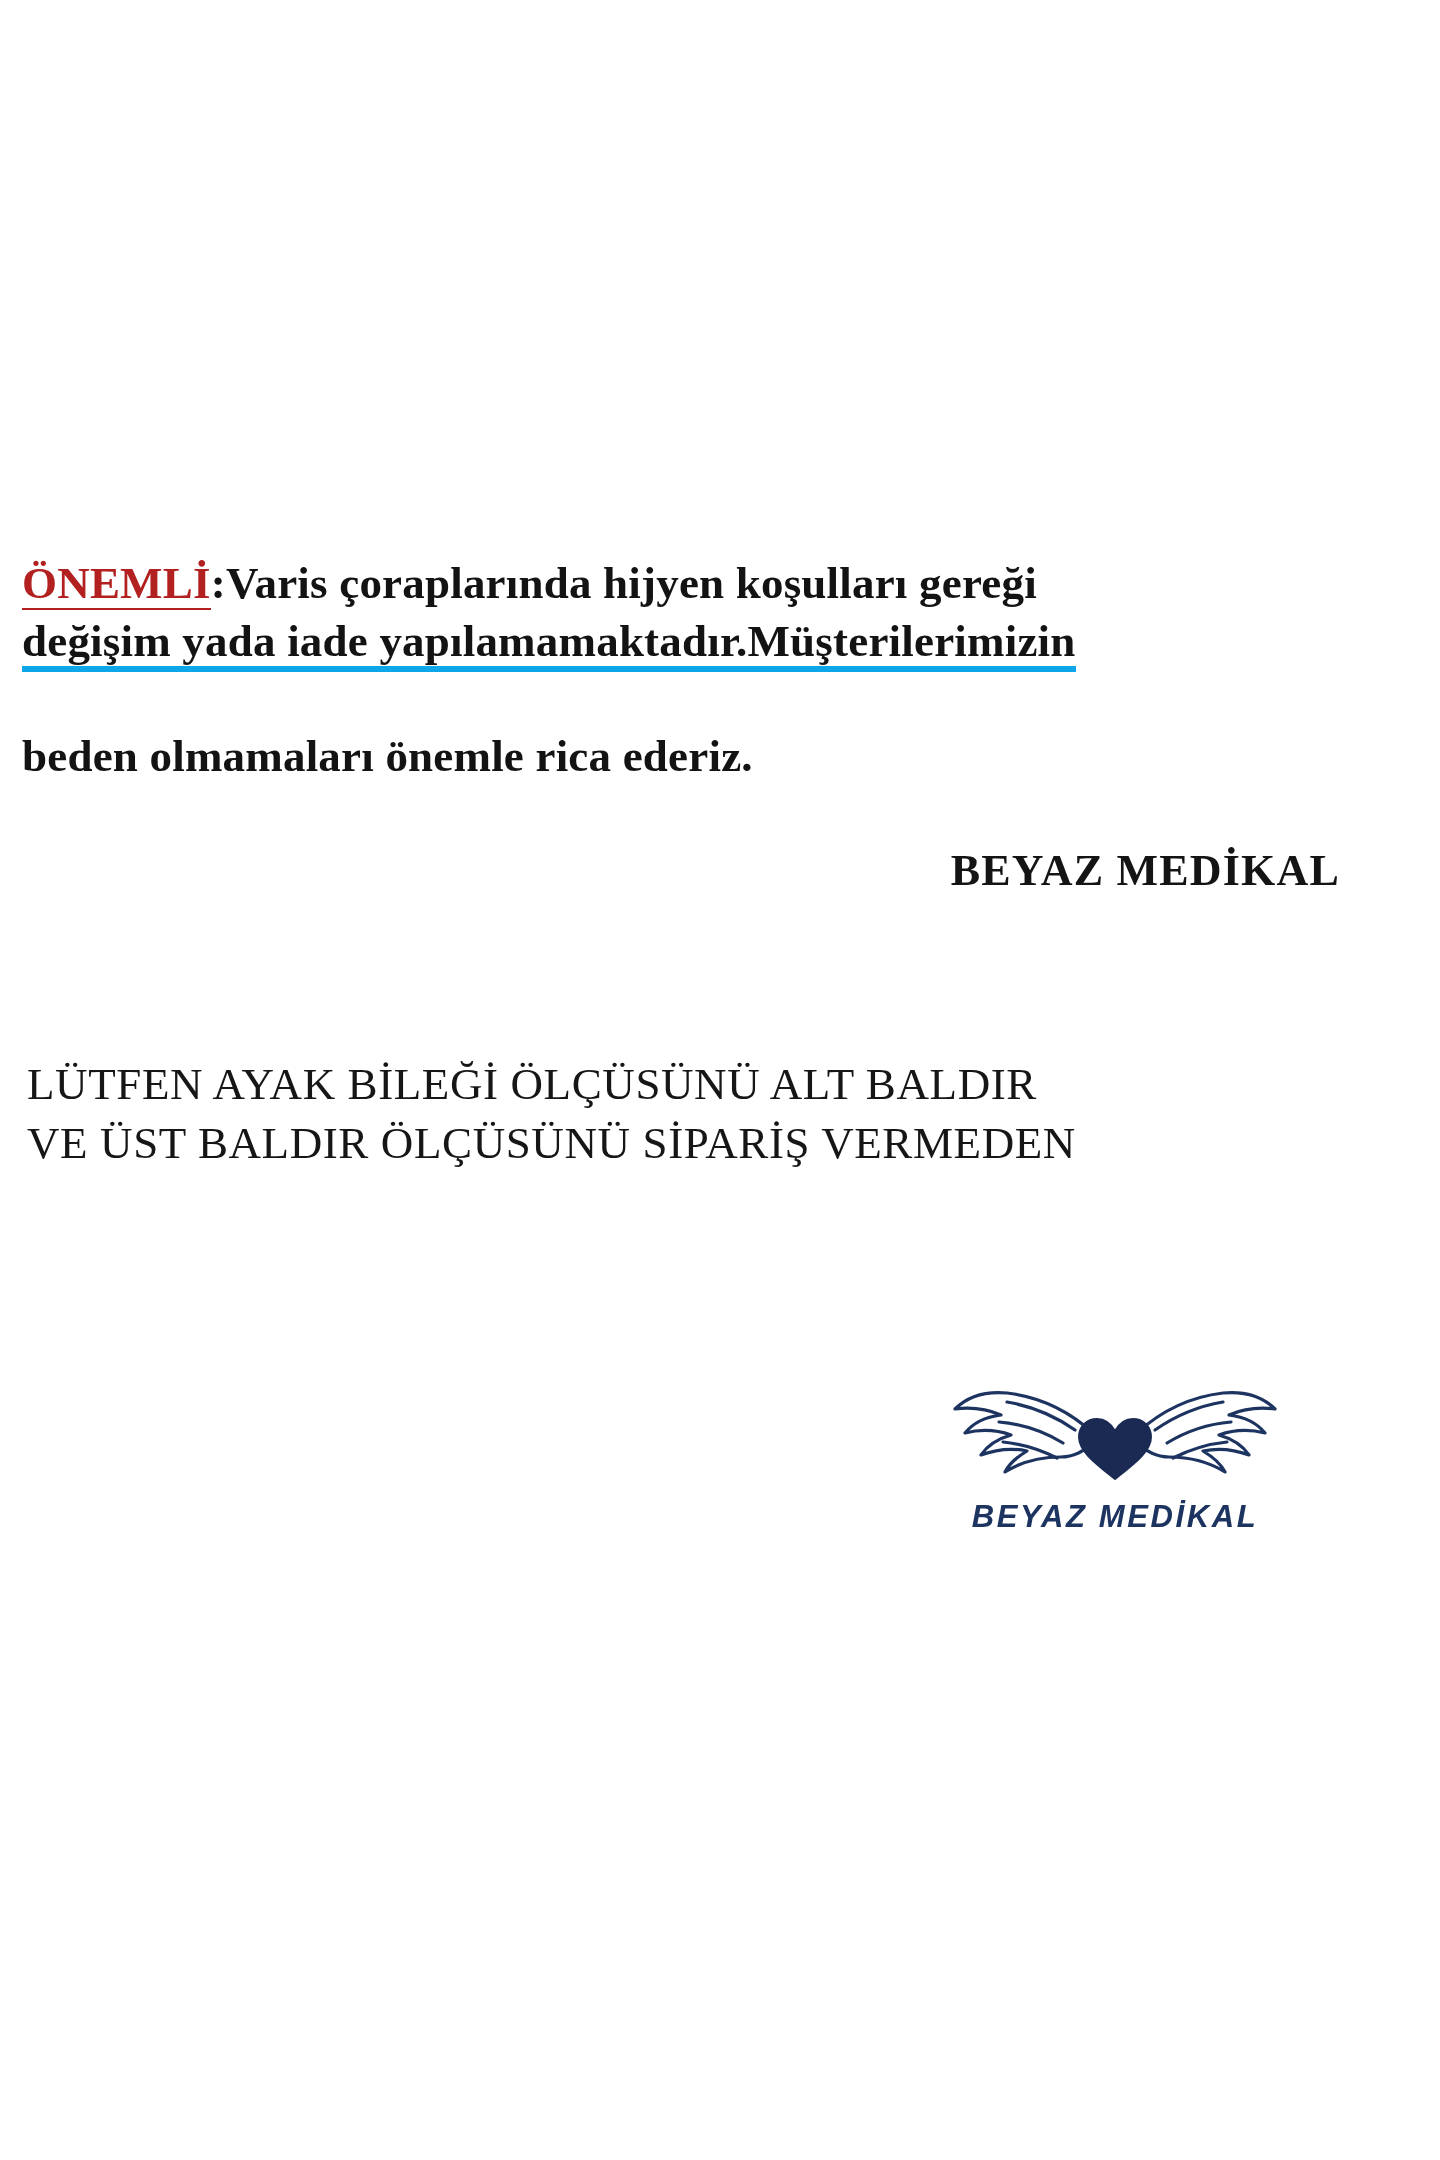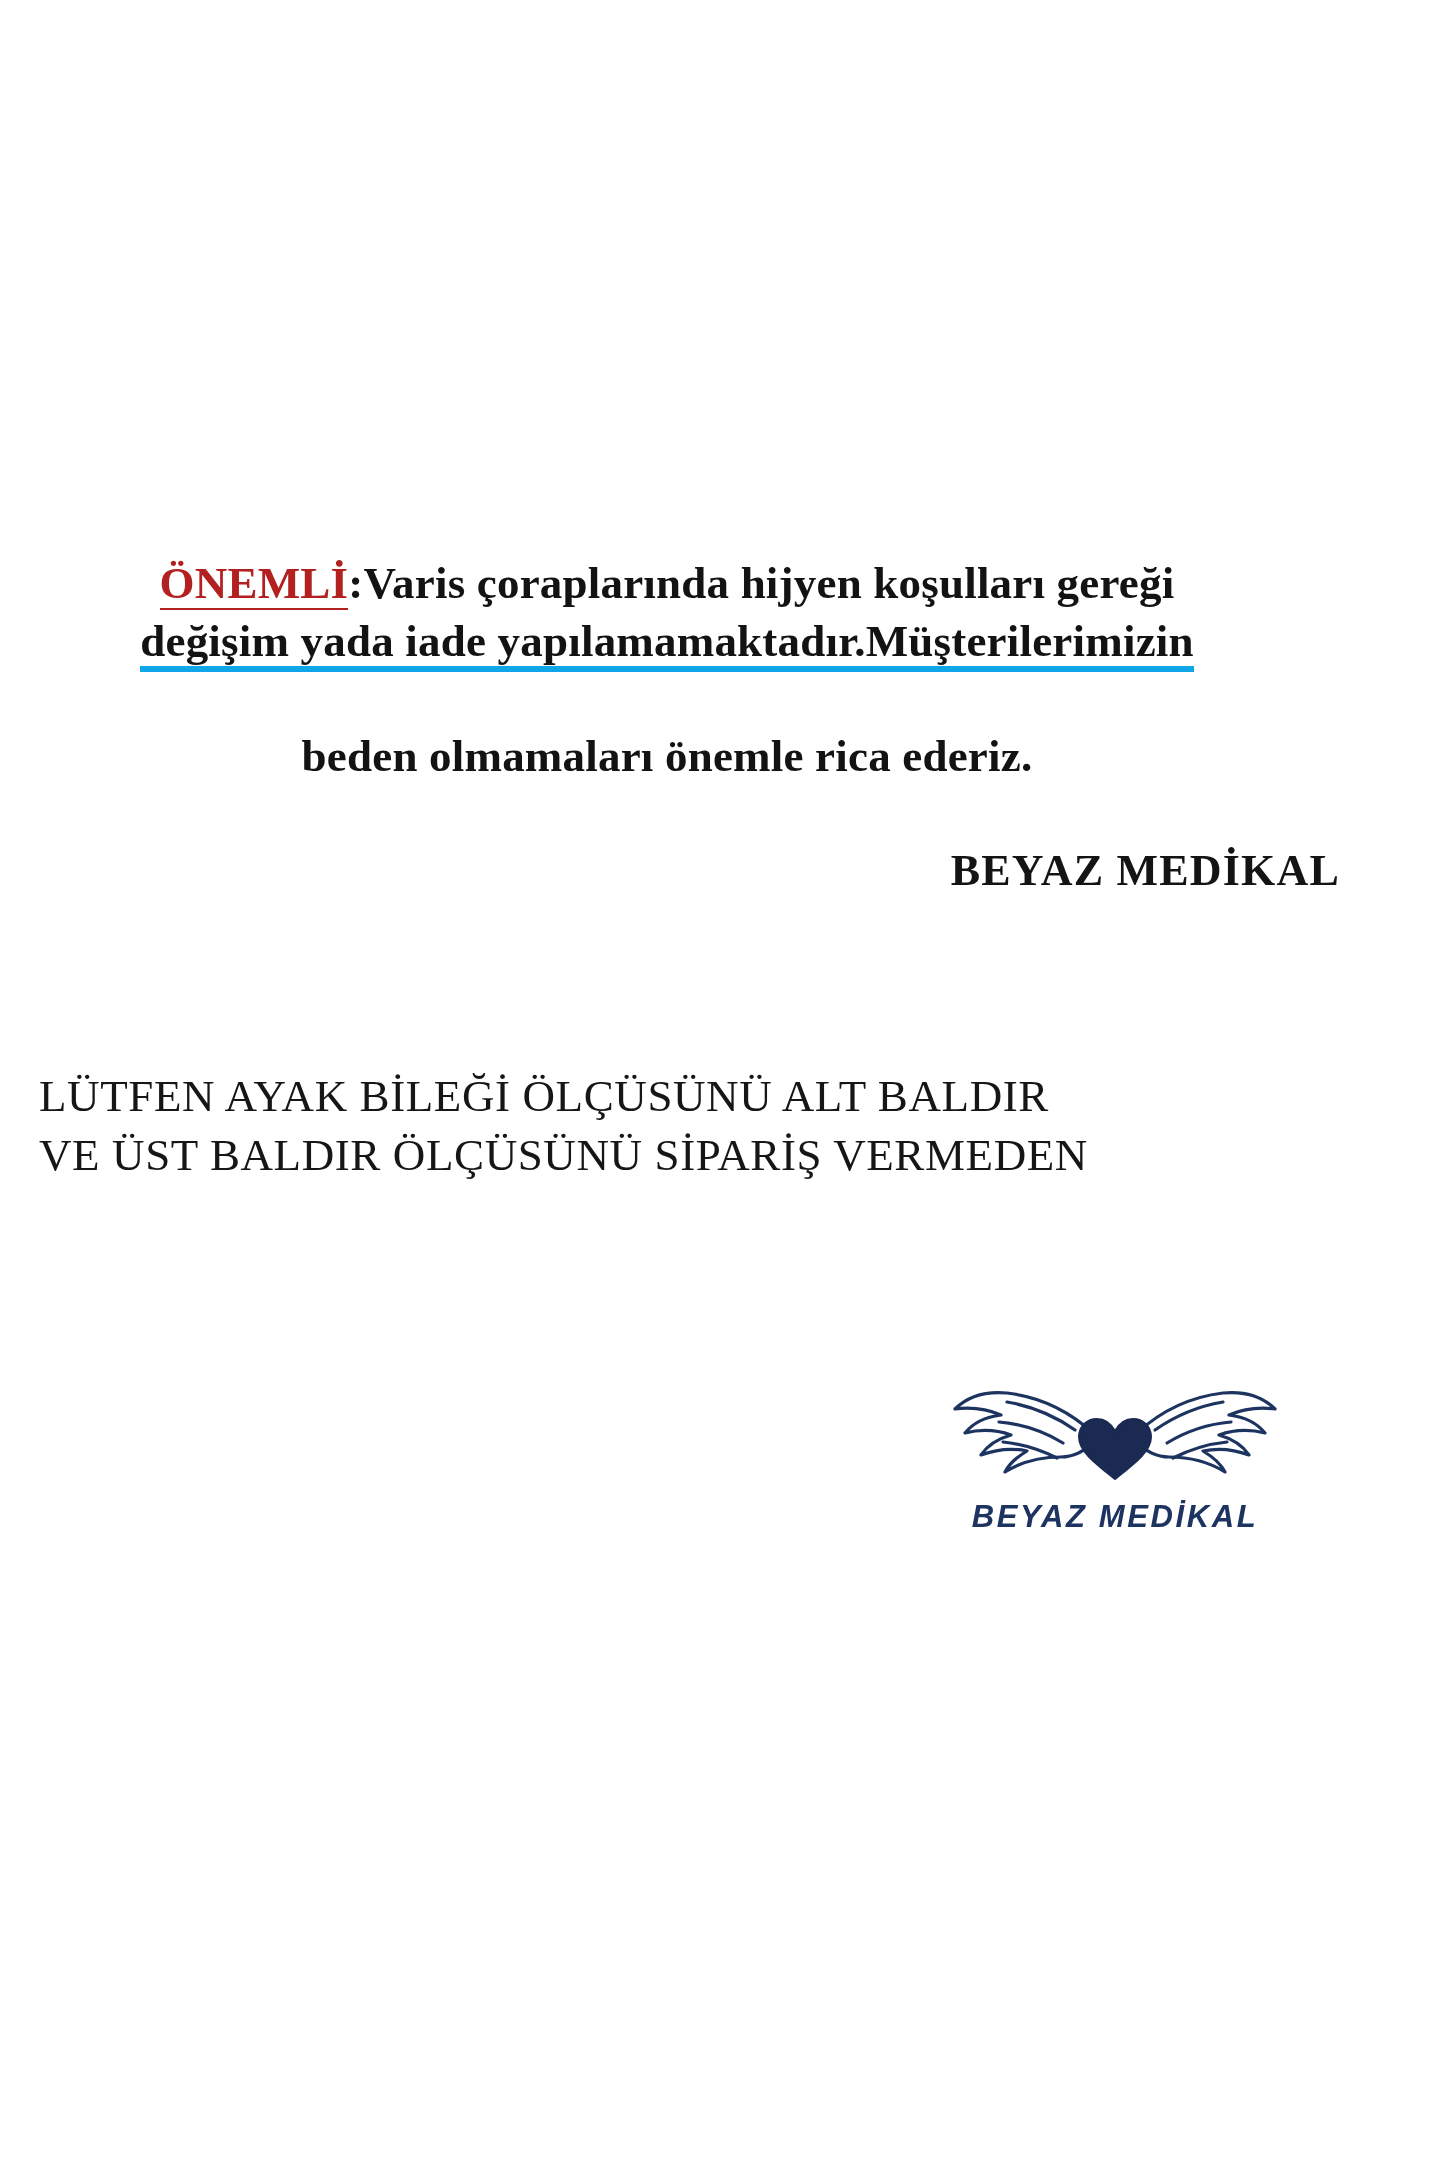--- a/index.html
+++ b/index.html
@@ -21,21 +21,20 @@
     inset: 0;
     background: #ffffff;
   }
 
   
   .notice {
     position: absolute;
     left: 22px;
     top: 555px;
     width: 1290px;
-    text-align: center;
   }
   .notice-par {
     font-family: "Liberation Serif", serif;
     font-size: 45px;
     line-height: 1.28;
     font-weight: 600;
     letter-spacing: 0.2px;
     color: #131313;
     margin: 0;
   }
@@ -63,21 +62,21 @@
   }
 
   
   .instructions {
     position: absolute;
     left: 22px;
     top: 1050px;
     width: 1320px;
   }
   .instructions-par {
-    margin: 17px;
+    margin: 5px;
     font-family: "Liberation Serif", serif;
     font-size: 45px;
     line-height: 1.3;
     font-weight: 500;
     letter-spacing: 0.6px;
     color: #161616;
     text-transform: uppercase;
   }
 
   

